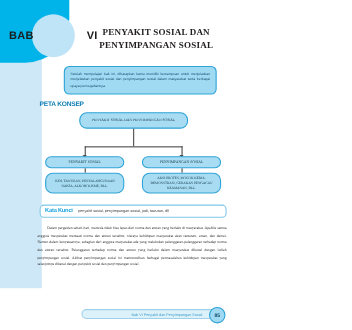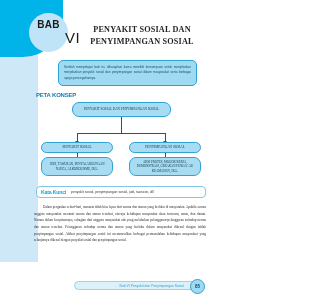--- a/index.html
+++ b/index.html
@@ -20,25 +20,25 @@
   
   .cyan-block{
     position:absolute;left:0;top:0;width:63px;height:57px;
     background:#00b4ea;
     border-bottom-right-radius:40px;
   }
   .bab-circle{
     position:absolute;left:29px;top:13px;width:39px;height:39px;
     border-radius:50%;
     background:#bfe4f7;
-    display:flex;flex-direction:column;align-items:center;justify-content:center;
+    display:flex;flex-direction:row;align-items:center;justify-content:center;
     line-height:1.0;
   }
   .bab-line1{font-size:10px;font-weight:bold;color:#1b1b1b;letter-spacing:.3px;}
-  .bab-line2{font-size:15px;font-weight:normal;color:#1b1b1b;letter-spacing:.3px;margin-left:48px;}
+  .bab-line2{font-size:10px;font-weight:bold;color:#1b1b1b;letter-spacing:.3px;margin-left:48px;}
 
   
   .chapter-title{
     position:absolute;left:78px;top:24px;width:128px;
     text-align:center;
     font-family:"Liberation Serif", serif;
     font-size:8.2px;font-weight:bold;color:#231f20;
     line-height:1.45;letter-spacing:.2px;
   }
 

